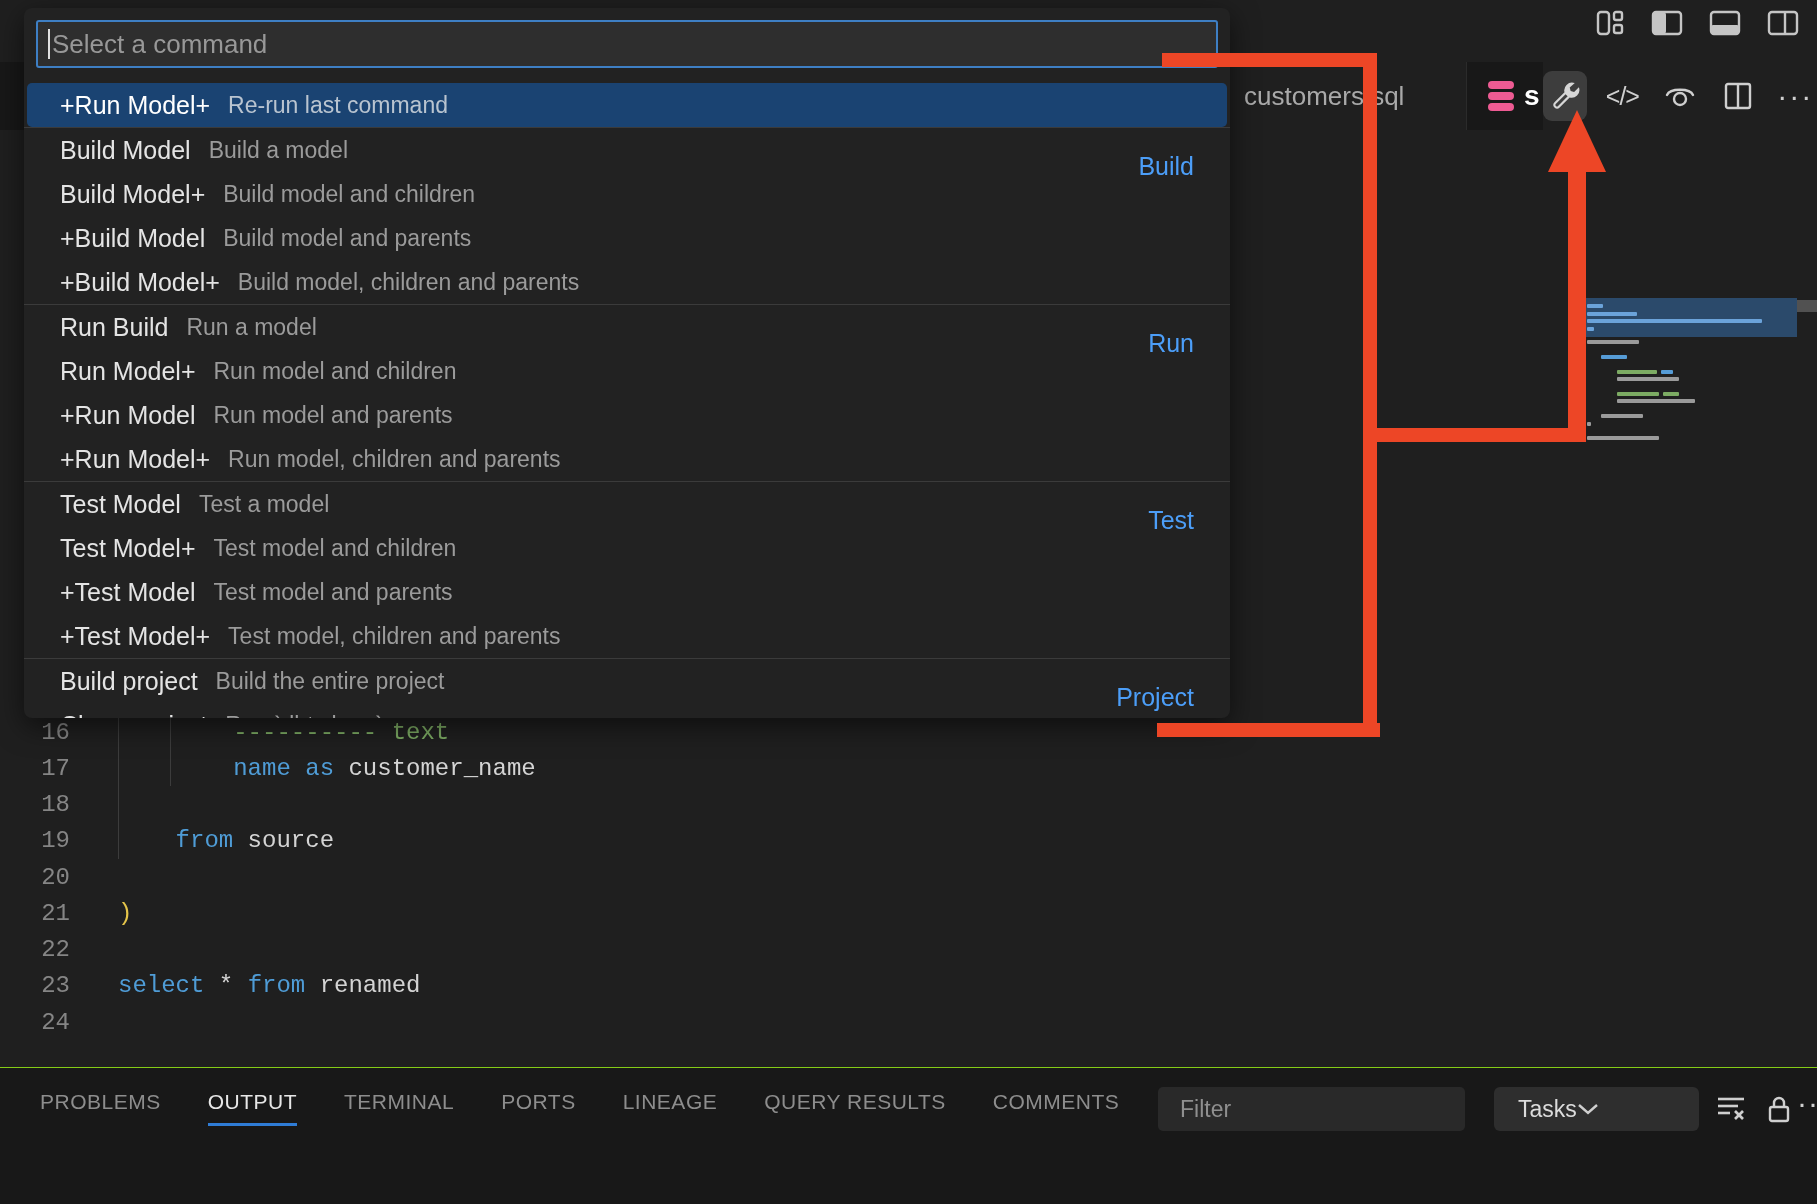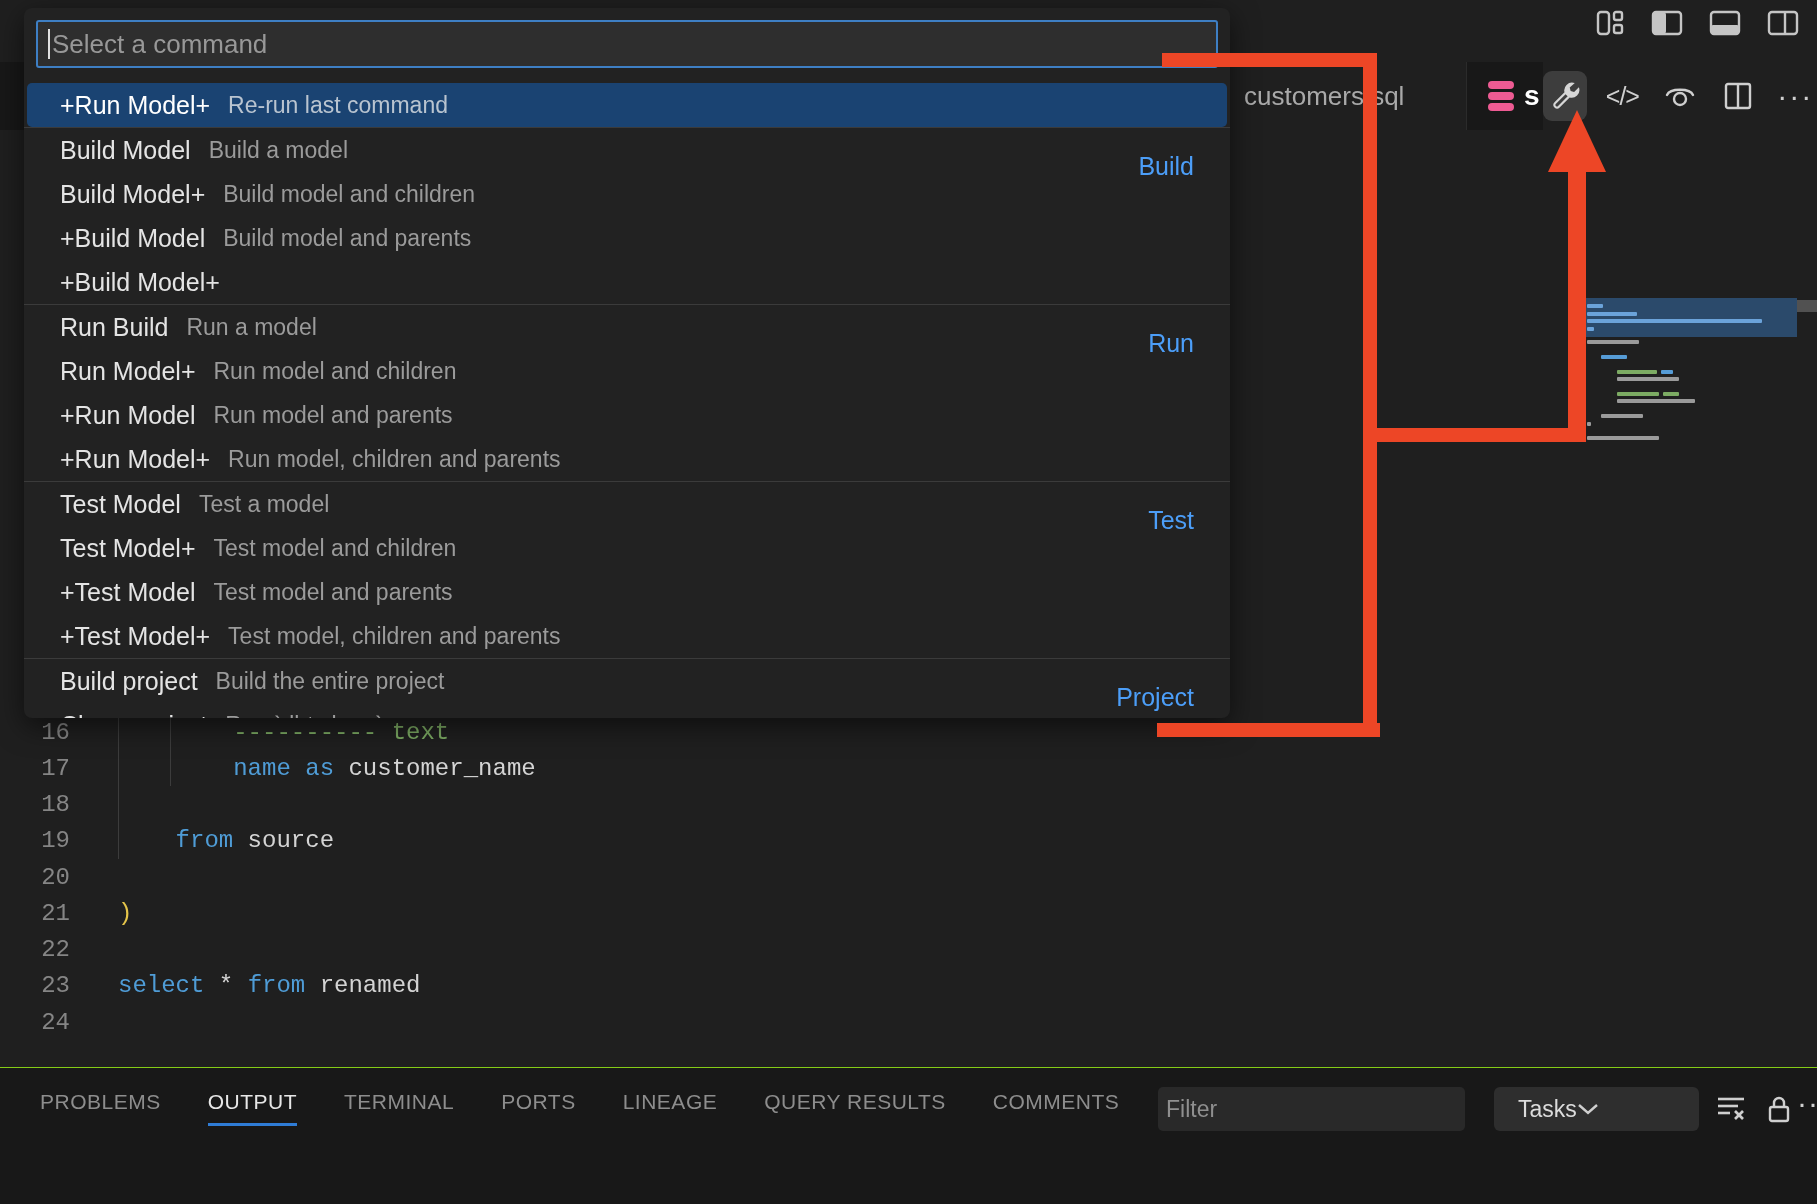--- a/index.html
+++ b/index.html
@@ -109,21 +109,21 @@
   .panel-tabs { position:absolute; left:40px; top:22px; display:flex; gap:47px; }
   .panel-tab {
     font-size:21px; letter-spacing:0.5px; color:#8d8d8d; padding-bottom:12px; position:relative;
   }
   .panel-tab.active { color:#e7e7e7; }
   .panel-tab.active::after {
     content:""; position:absolute; left:0; right:0; bottom:0; height:3px; background:#2f7cd6;
   }
   .panel-filter {
     position:absolute; left:1158px; top:19px; width:307px; height:44px;
-    background:#292929; border-radius:5px; display:flex; align-items:center; padding-left:8px;
+    background:#292929; border-radius:5px; display:flex; align-items:center; padding-left:22px;
   }
   .panel-filter .ph { color:#8f8f8f; font-size:23px; }
   .panel-select {
     position:absolute; left:1494px; top:19px; width:205px; height:44px;
     background:#2e2e2e; border-radius:6px; display:flex; align-items:center;
     padding:0 18px 0 24px; 
   }
   .panel-select .val { color:#dcdcdc; font-size:23px; }
   .panel-ico { position:absolute; top:26px; color:#cfcfcf; }
   .ico-clear { left:1716px; }
@@ -291,20 +291,21 @@
       <div class="qi-row">
         <span class="lab">Build Model+</span>
         <span class="desc">Build model and children</span>
       </div>
       <div class="qi-row">
         <span class="lab">+Build Model</span>
         <span class="desc">Build model and parents</span>
       </div>
       <div class="qi-row">
         <span class="lab">+Build Model+</span>
+        <span class="desc">Build model, children and parents</span>
       </div>
       <div class="qi-sep"></div>
       <div class="qi-row">
         <span class="lab">Run Build</span>
         <span class="desc">Run a model</span>
         <span class="cat">Run</span>
       </div>
       <div class="qi-row">
         <span class="lab">Run Model+</span>
         <span class="desc">Run model and children</span>

